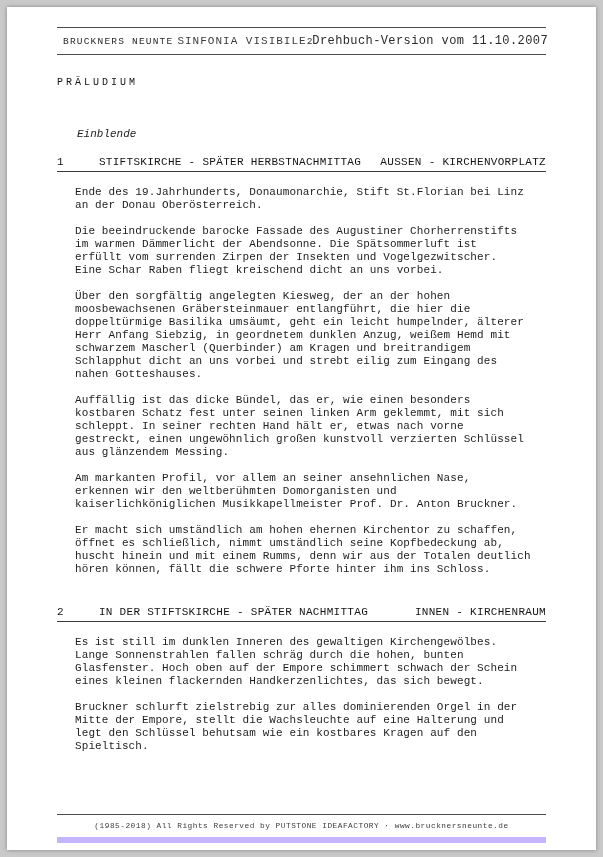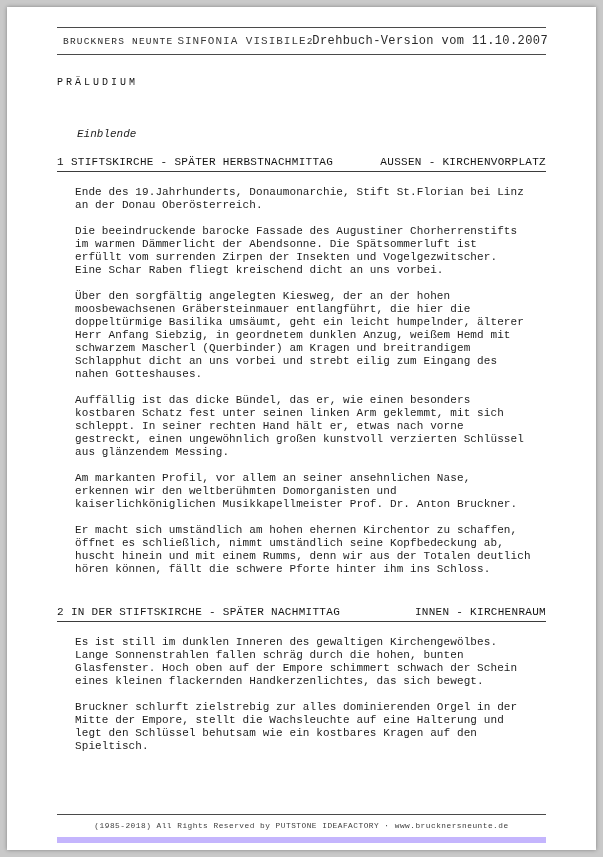--- a/index.html
+++ b/index.html
@@ -78,21 +78,21 @@
     align-items: baseline;
     margin-top: 16px;
     padding-bottom: 3px;
     border-bottom: 1px solid #3b3b3b;
     font-size: 11px;
     letter-spacing: 0.3px;
     color: #141414;
     white-space: nowrap;
   }
   .scene-heading .sc-num { margin-right: 7px; }
-  .scene-heading .sc-left { flex: 1; }
+  .scene-heading .sc-left { flex: 1; margin-left: 28px; }
   .scene-heading .sc-right { }
   .scene-2 .scene-heading { margin-top: 30px; }
   .scene-body { margin-left: 18px; }
   .scene-body p {
     margin-top: 13px;
     font-size: 11px;
     line-height: 13px;
     letter-spacing: 0.1px;
     color: #1d1d1d;
     white-space: pre-line;

